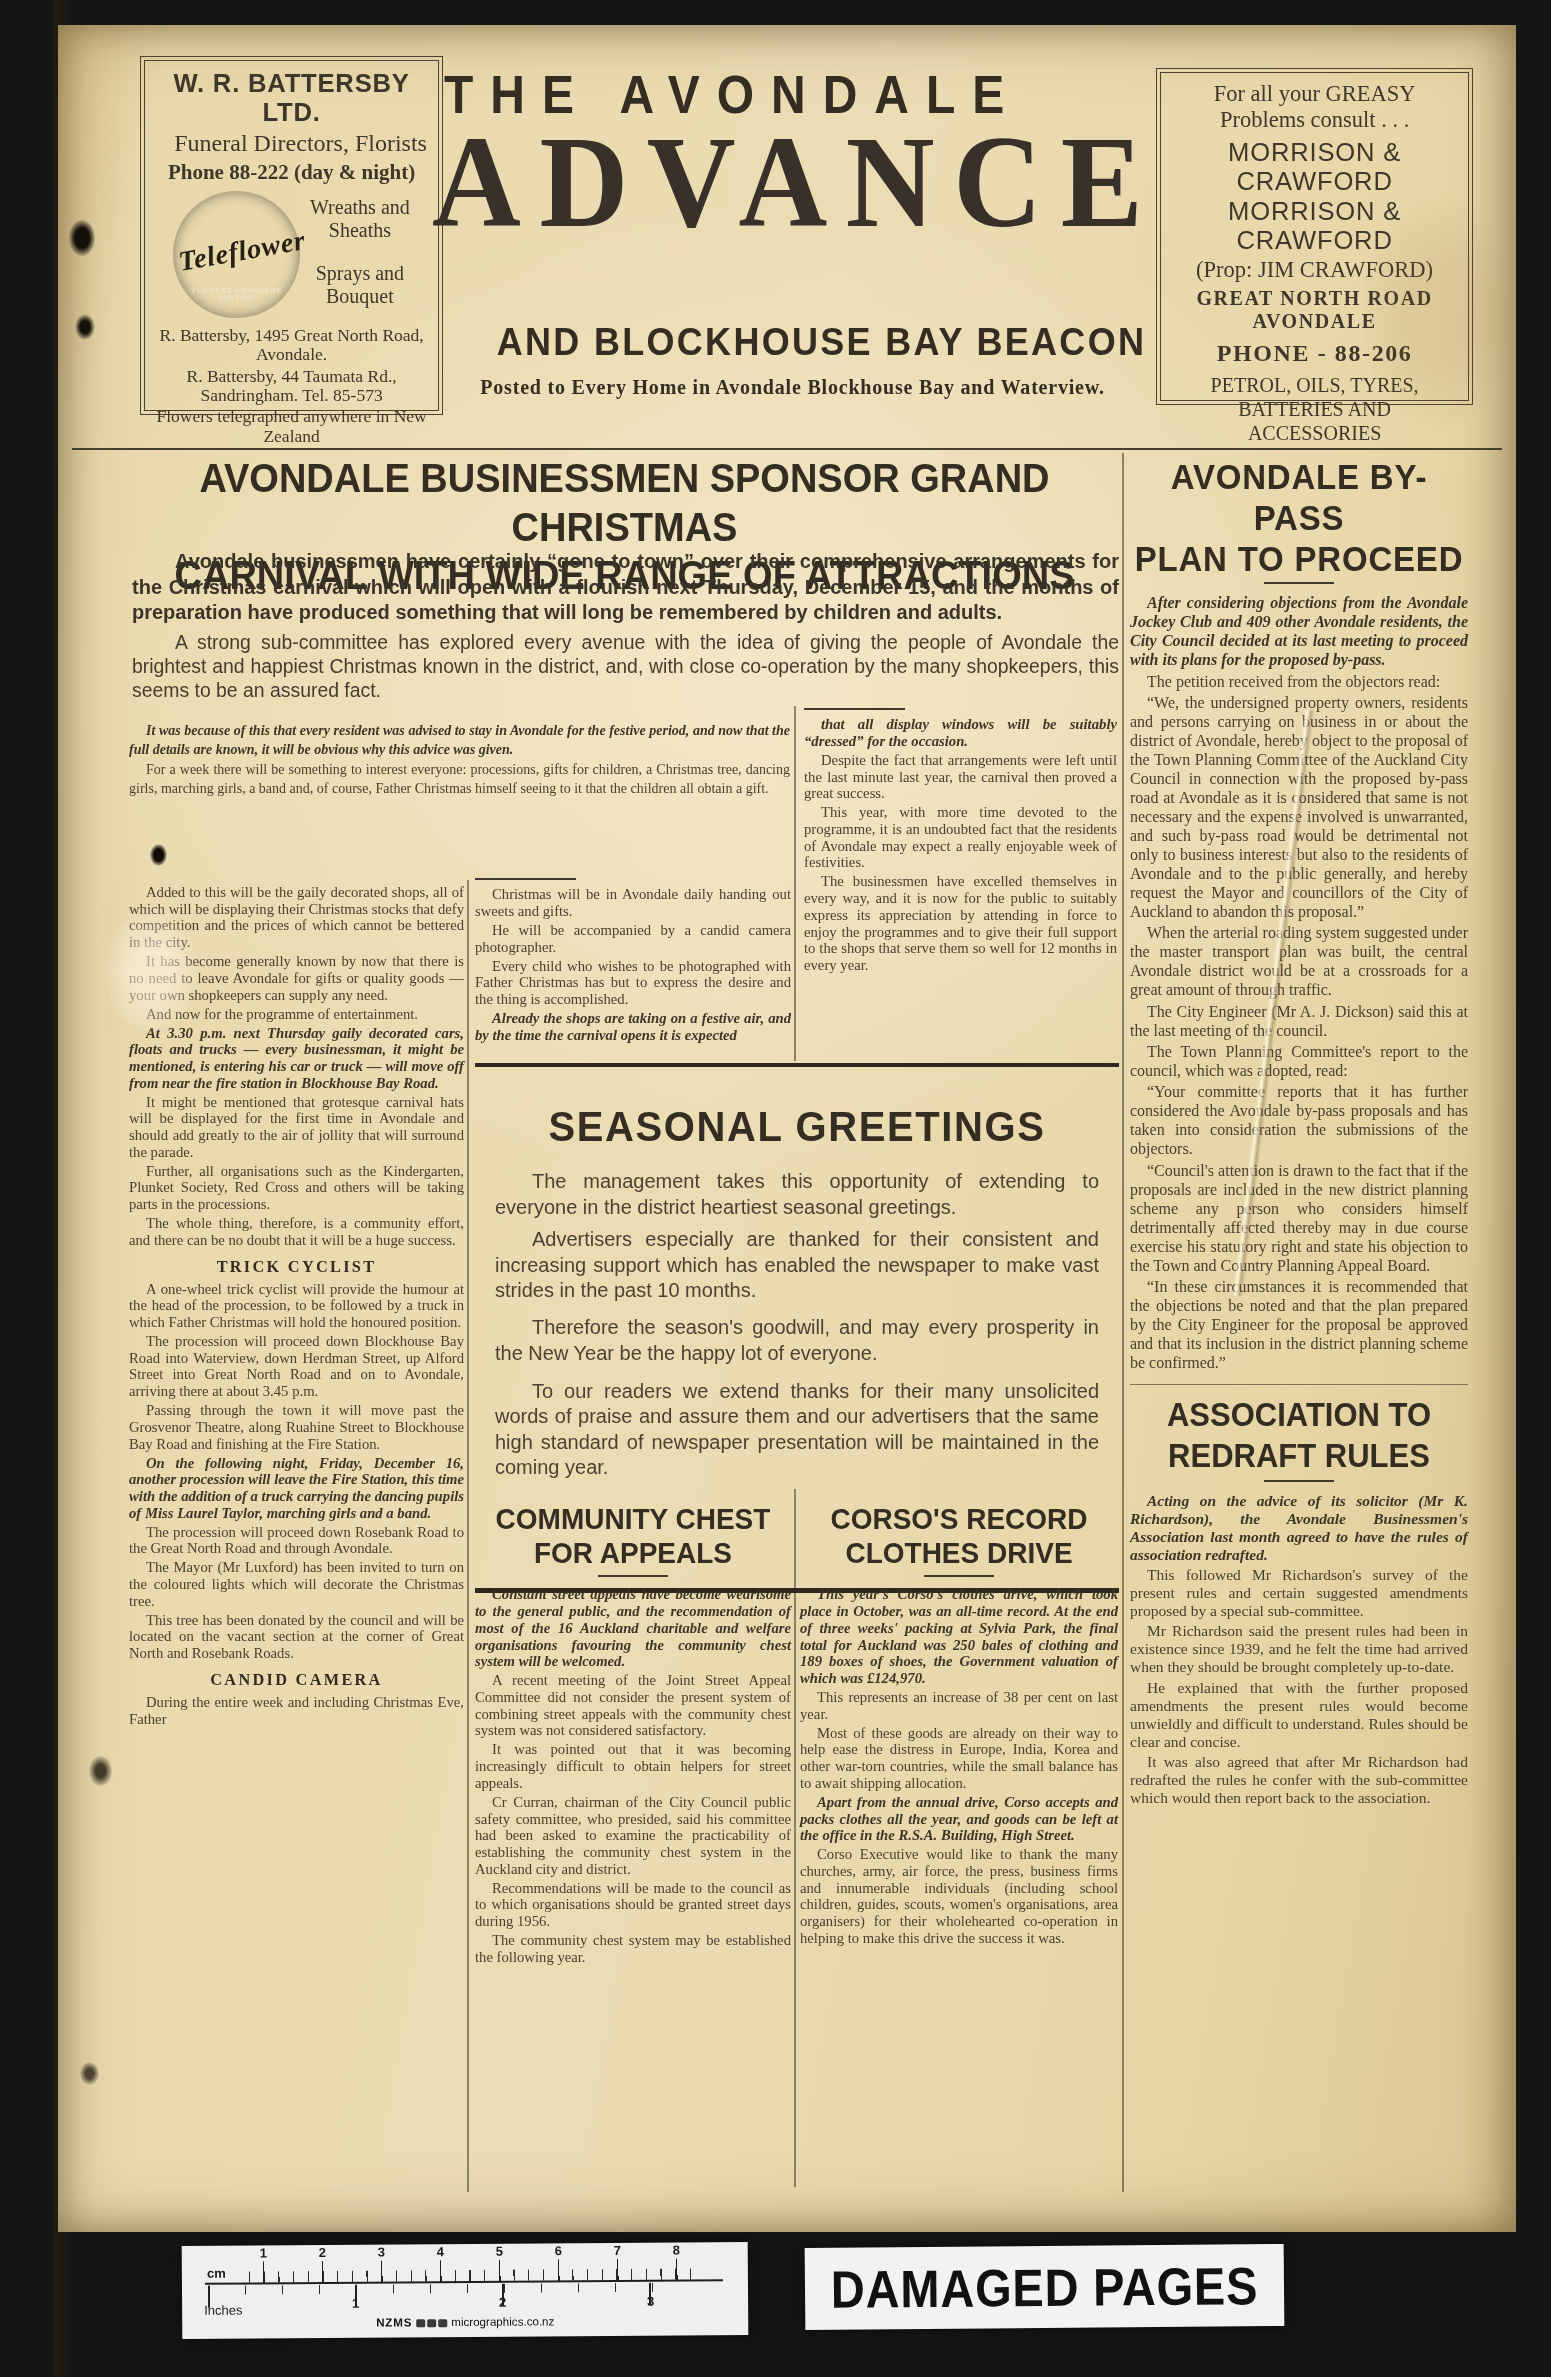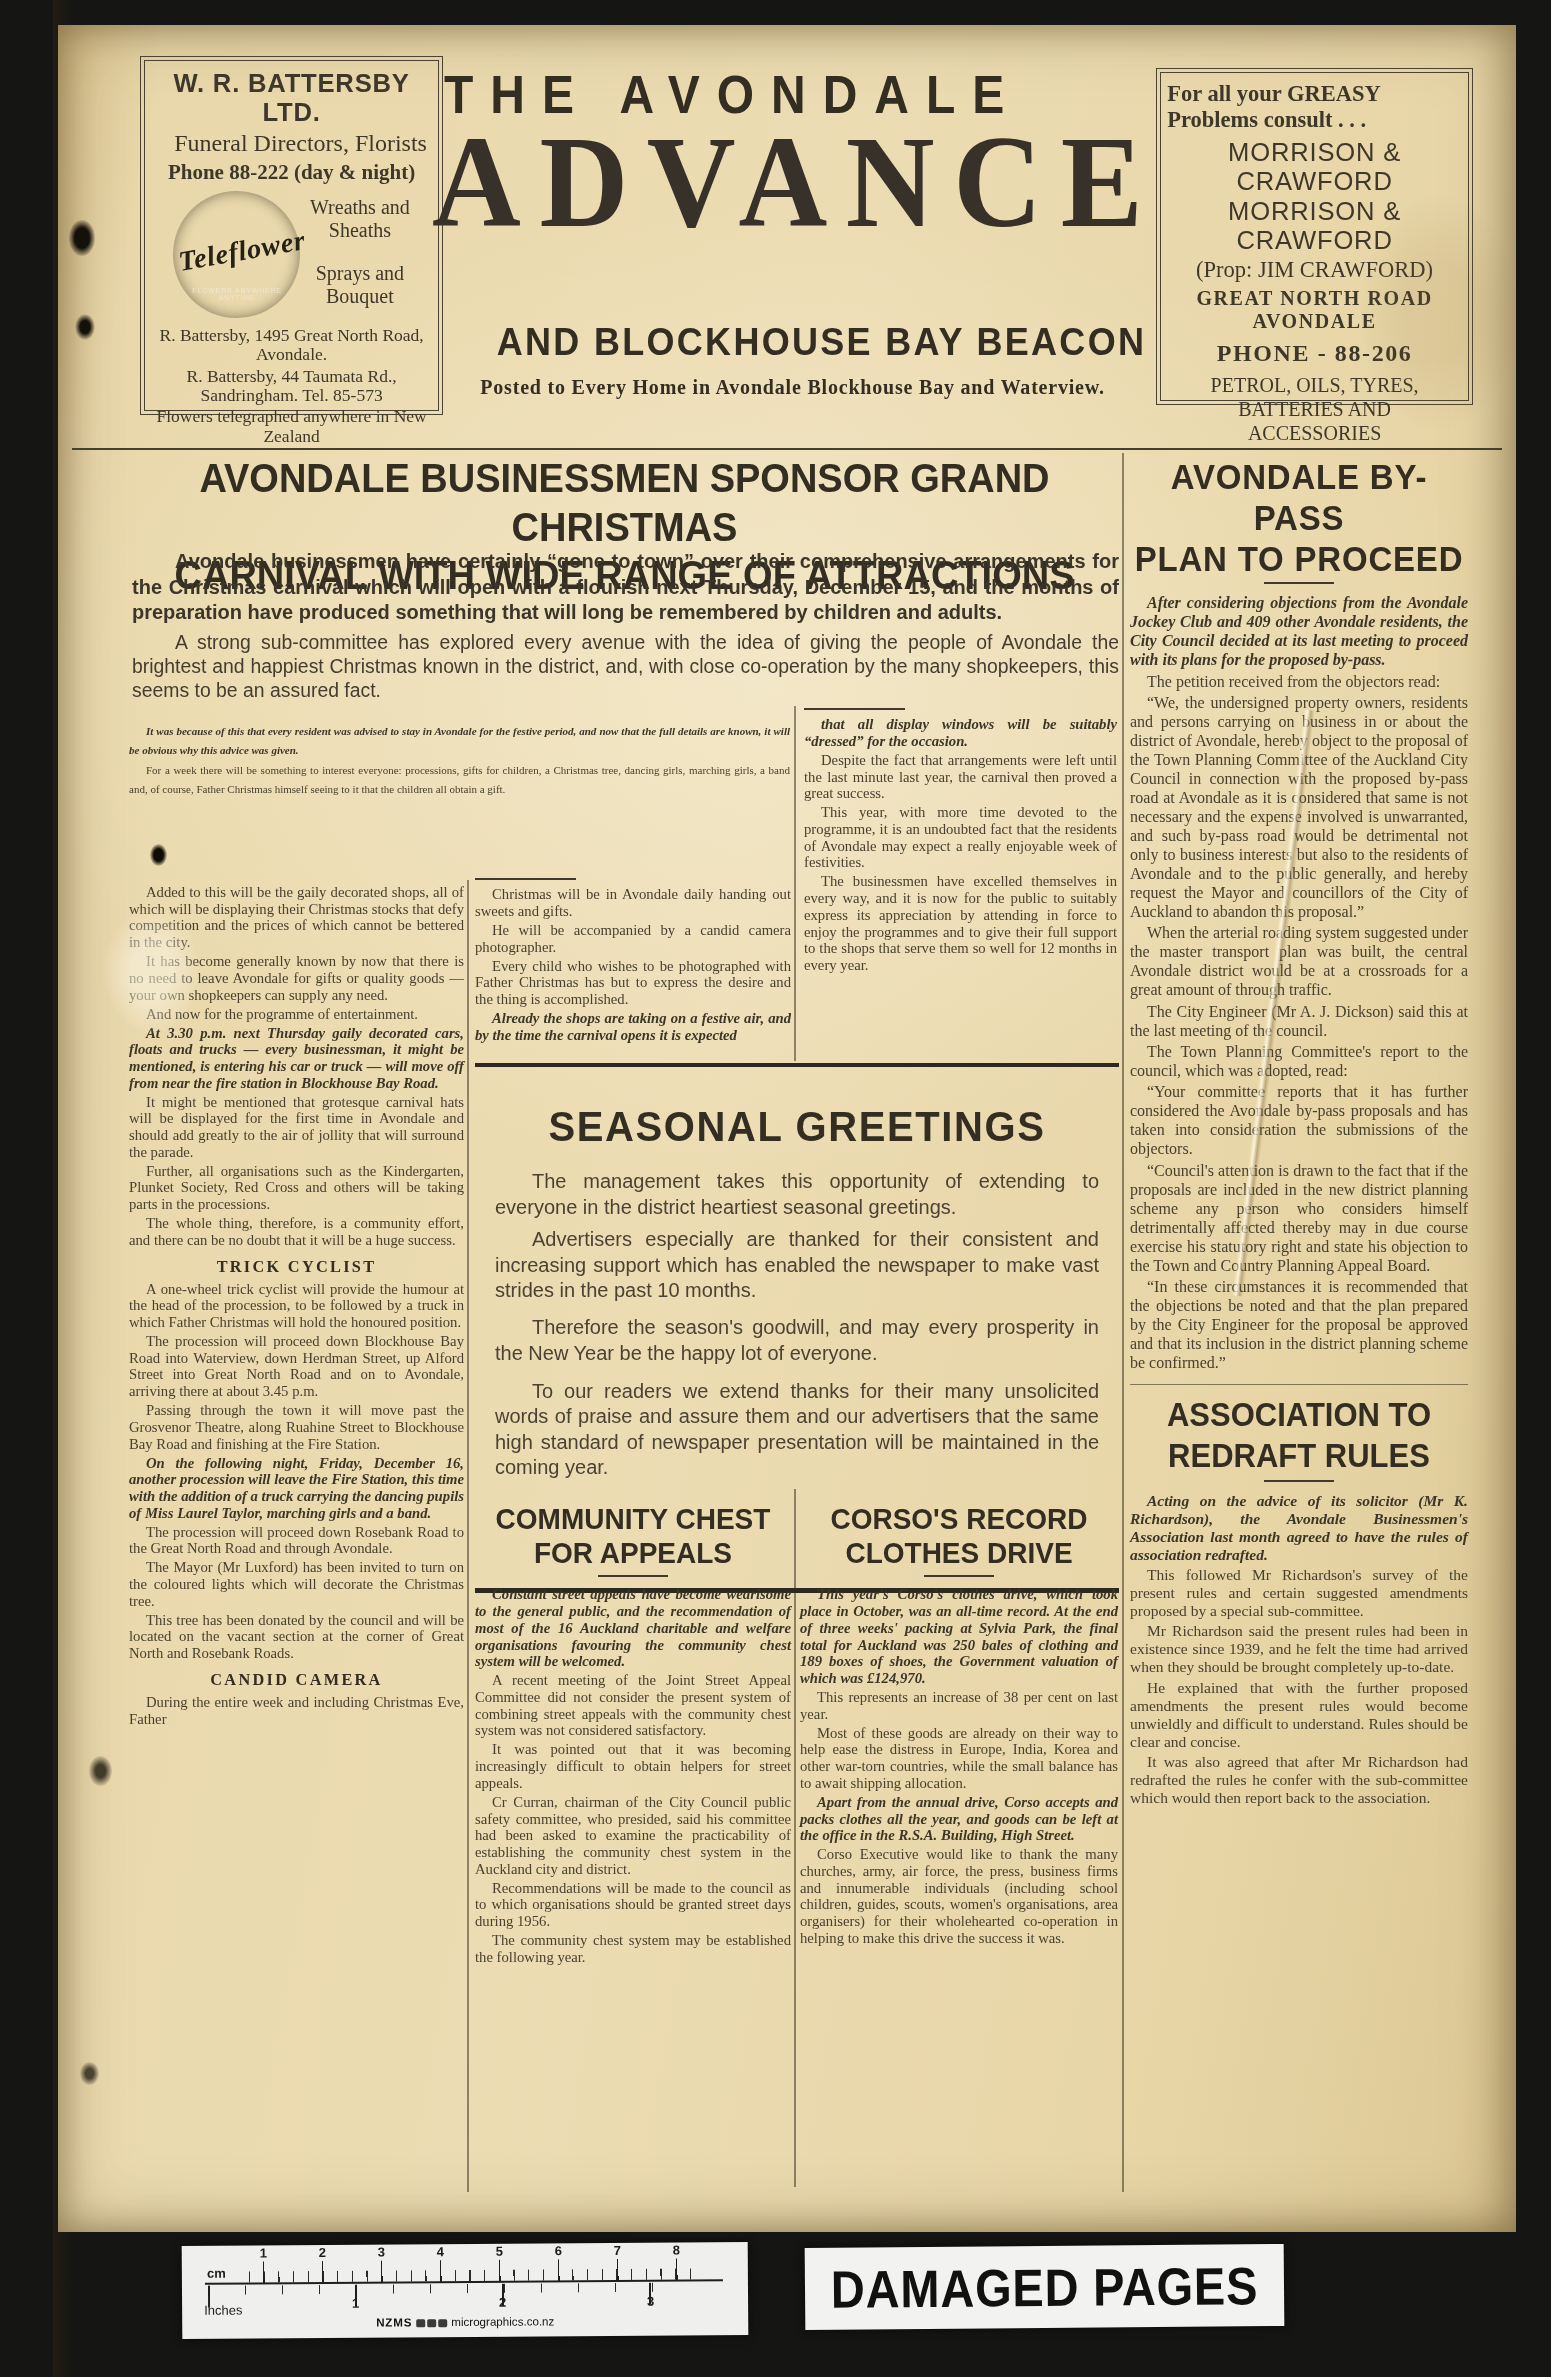--- a/index.html
+++ b/index.html
@@ -32,21 +32,21 @@
   .tele-banner{position:absolute;left:7.8px;bottom:17px;width:112px;text-align:center;font-family:"Liberation Sans",sans-serif;
     font-size:7px;letter-spacing:0.8px;color:#efe7cf;}
   .svc{position:absolute;right:14px;top:4.7px;width:116px;font-size:20px;line-height:1.15;color:#3e382a;}
   .svc div{margin-bottom:20px;}
   .lad-addr{font-size:17.5px;line-height:1.12;text-align:center;margin-top:1.6px;}
   .mast-center{position:absolute;color:#332d22;}
   .title-top{font-family:"Liberation Sans",sans-serif;font-weight:bold;font-size:48px;letter-spacing:17px;transform:scaleY(1.1);transform-origin:left top;}
   .title-main{font-weight:bold;font-size:123px;letter-spacing:18.6px;line-height:1;transform:scaleY(1.06);transform-origin:left top;color:#37312a;}
   .title-sub{font-family:"Liberation Sans",sans-serif;font-weight:bold;font-size:36px;letter-spacing:2.3px;transform:scaleY(1.08);}
   .tagline{font-weight:bold;font-size:20px;letter-spacing:0.8px;padding-left:11px;}
-  .rad-l1{font-weight:bold;font-size:22.5px;text-align:left;}
+  .rad-l1{font-weight:normal;font-size:22.5px;text-align:center;}
   .rad-mc{font-family:"Liberation Sans",sans-serif;font-size:25.6px;margin-top:4.7px;letter-spacing:0.8px;}
   .rad-prop{font-size:22.5px;margin-top:1.6px;}
   .rad-b{font-weight:bold;font-size:20px;margin-top:4.7px;letter-spacing:1.6px;}
   .rad-phone{font-weight:bold;font-size:24px;margin-top:6.2px;letter-spacing:1.6px;}
   .rad-p{font-size:20px;margin-top:6.2px;line-height:1.2;}
   
   .dateline{position:absolute;left:14px;top:383px;width:1430px;height:34px;
     border-top:1.6px solid #4a4332;border-bottom:1.6px solid #4a4332;}
   .dateline-sub{position:absolute;left:14px;top:423px;width:1430px;height:2.3px;background:#453f2f;}
   .vol{position:absolute;left:140px;top:4.7px;width:248px;text-align:center;font-family:"Liberation Sans",sans-serif;font-size:22px;color:#3c362a;}
@@ -154,21 +154,21 @@
     <div class="hl main-hl">
       <div>AVONDALE BUSINESSMEN SPONSOR GRAND CHRISTMAS</div>
       <div>CARNIVAL WITH WIDE RANGE OF ATTRACTIONS</div>
     </div>
 
     <div class="lead-block">
       <p class="lead-p">Avondale businessmen have certainly “gone to town” over their comprehensive arrangements for the Christmas carnival which will open with a flourish next Thursday, December 15, and the months of preparation have produced something that will long be remembered by children and adults.</p>
       <p class="lead-p2">A strong sub-committee has explored every avenue with the idea of giving the people of Avondale the brightest and happiest Christmas known in the district, and, with close co-operation by the many shopkeepers, this seems to be an assured fact.</p>
     </div>
 
-    <div class="col" style="left:71px;top:697px;width:661px;font-size:11px;line-height:18.6px;">
+    <div class="col" style="left:71px;top:697px;width:661px;font-size:14px;line-height:18.6px;">
         <p class="para bold">It was because of this that every resident was advised to stay in Avondale for the festive period, and now that the full details are known, it will be obvious why this advice was given.</p>
         <p class="para">For a week there will be something to interest everyone: processions, gifts for children, a Christmas tree, dancing girls, marching girls, a band and, of course, Father Christmas himself seeing to it that the children all obtain a gift.</p>
       </div>
 
     <div class="col" style="left:746px;top:683px;width:313px;">
       <div class="cont-rule"></div>
       <div>
           <p class="para bold">that all display windows will be suitably “dressed” for the occasion.</p>
           <p class="para">Despite the fact that arrangements were left until the last minute last year, the carnival then proved a great success.</p>
           <p class="para">This year, with more time devoted to the programme, it is an undoubted fact that the residents of Avondale may expect a really enjoyable week of festivities.</p>

